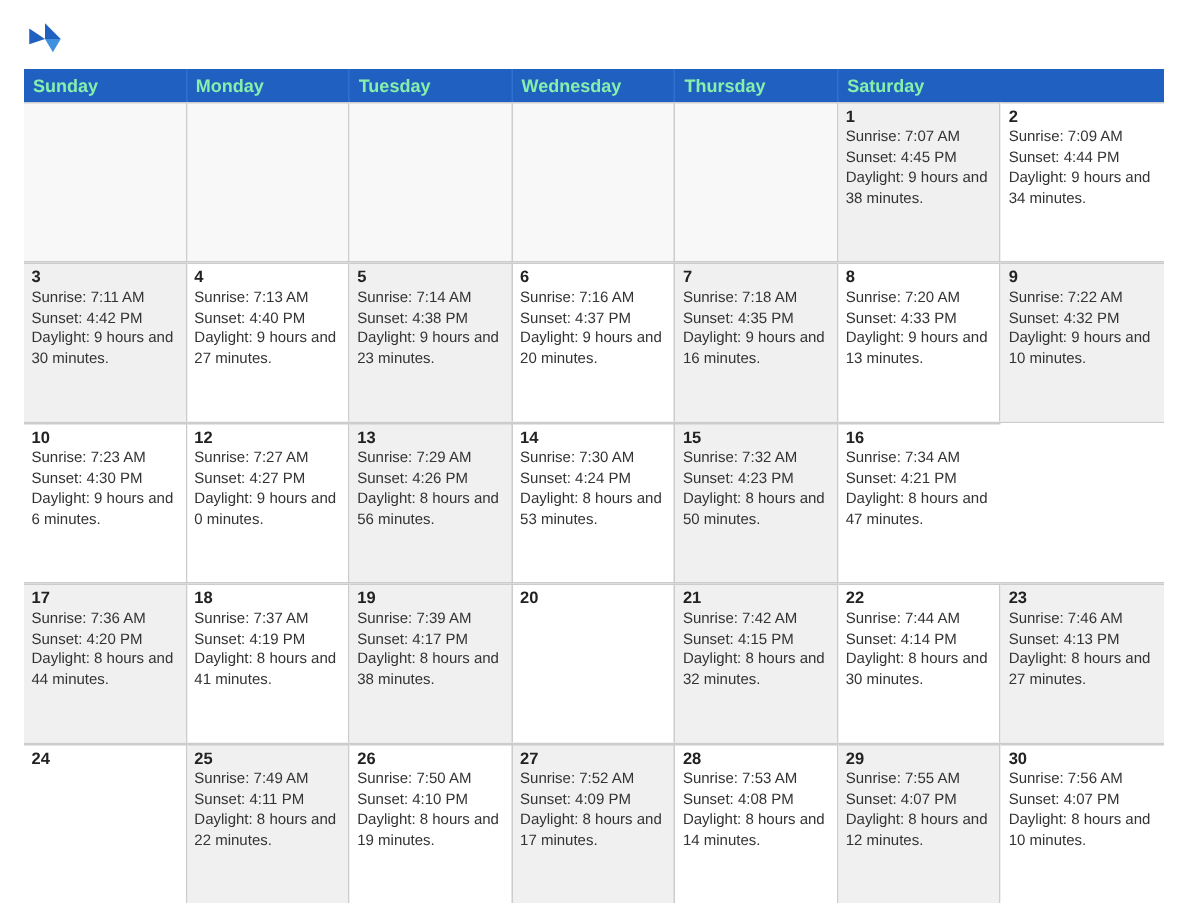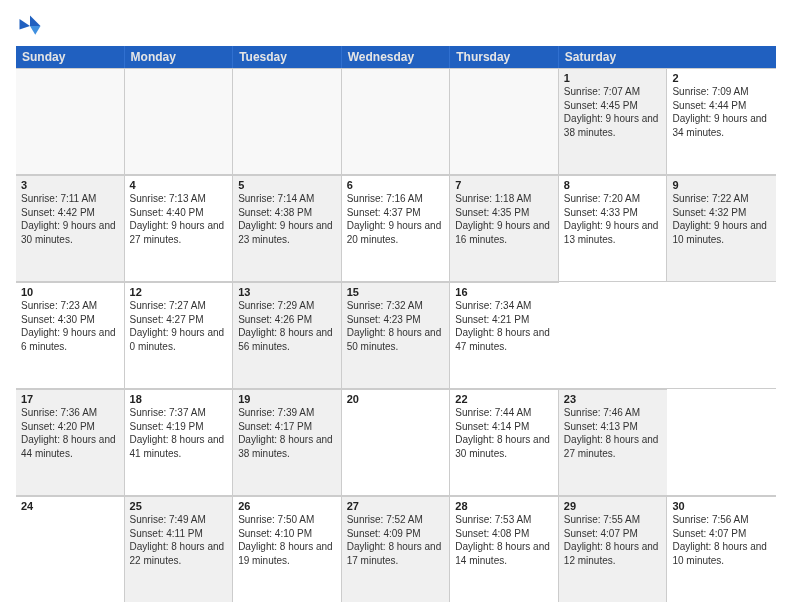--- a/index.html
+++ b/index.html
@@ -63,21 +63,21 @@
       flex: 1;
       display: flex;
       flex-direction: column;
     }
     .cal-header {
       display: grid;
       grid-template-columns: repeat(7, 1fr);
       background: #2060c0;
     }
     .cal-header-cell {
-      color: #e5e5e5;
+      color: #86efac;
       font-size: 12px;
       font-weight: bold;
       padding: 4px 6px;
       text-align: left;
       border-right: 1px solid #3070d0;
     }
     .cal-header-cell:last-child { border-right: none; }
     .cal-body {
       flex: 1;
       display: flex;
@@ -192,21 +192,21 @@
           </div>
           <div class="cal-cell">
             <div class="day-num">6</div>
             <div class="day-info">Sunrise: 7:16 AM
 Sunset: 4:37 PM
 Daylight: 9 hours
 and 20 minutes.</div>
           </div>
           <div class="cal-cell shaded">
             <div class="day-num">7</div>
-            <div class="day-info">Sunrise: 1:18 AM
+            <div class="day-info">Sunrise: 7:18 AM
 Sunset: 4:35 PM
 Daylight: 9 hours
 and 16 minutes.</div>
           </div>
           <div class="cal-cell">
             <div class="day-num">8</div>
             <div class="day-info">Sunrise: 7:20 AM
 Sunset: 4:33 PM
 Daylight: 9 hours
 and 13 minutes.</div>
@@ -234,20 +234,27 @@
 Daylight: 9 hours
 and 0 minutes.</div>
           </div>
           <div class="cal-cell shaded">
             <div class="day-num">13</div>
             <div class="day-info">Sunrise: 7:29 AM
 Sunset: 4:26 PM
 Daylight: 8 hours
 and 56 minutes.</div>
           </div>
+          <div class="cal-cell">
+            <div class="day-num">14</div>
+            <div class="day-info">Sunrise: 7:30 AM
+Sunset: 4:24 PM
+Daylight: 8 hours
+and 53 minutes.</div>
+          </div>
           <div class="cal-cell shaded">
             <div class="day-num">15</div>
             <div class="day-info">Sunrise: 7:32 AM
 Sunset: 4:23 PM
 Daylight: 8 hours
 and 50 minutes.</div>
           </div>
           <div class="cal-cell">
             <div class="day-num">16</div>
             <div class="day-info">Sunrise: 7:34 AM
@@ -273,20 +280,27 @@
           </div>
           <div class="cal-cell shaded">
             <div class="day-num">19</div>
             <div class="day-info">Sunrise: 7:39 AM
 Sunset: 4:17 PM
 Daylight: 8 hours
 and 38 minutes.</div>
           </div>
           <div class="cal-cell">
             <div class="day-num">20</div>
+          </div>
+          <div class="cal-cell shaded">
+            <div class="day-num">21</div>
+            <div class="day-info">Sunrise: 7:42 AM
+Sunset: 4:15 PM
+Daylight: 8 hours
+and 32 minutes.</div>
           </div>
           <div class="cal-cell">
             <div class="day-num">22</div>
             <div class="day-info">Sunrise: 7:44 AM
 Sunset: 4:14 PM
 Daylight: 8 hours
 and 30 minutes.</div>
           </div>
           <div class="cal-cell shaded">
             <div class="day-num">23</div>

